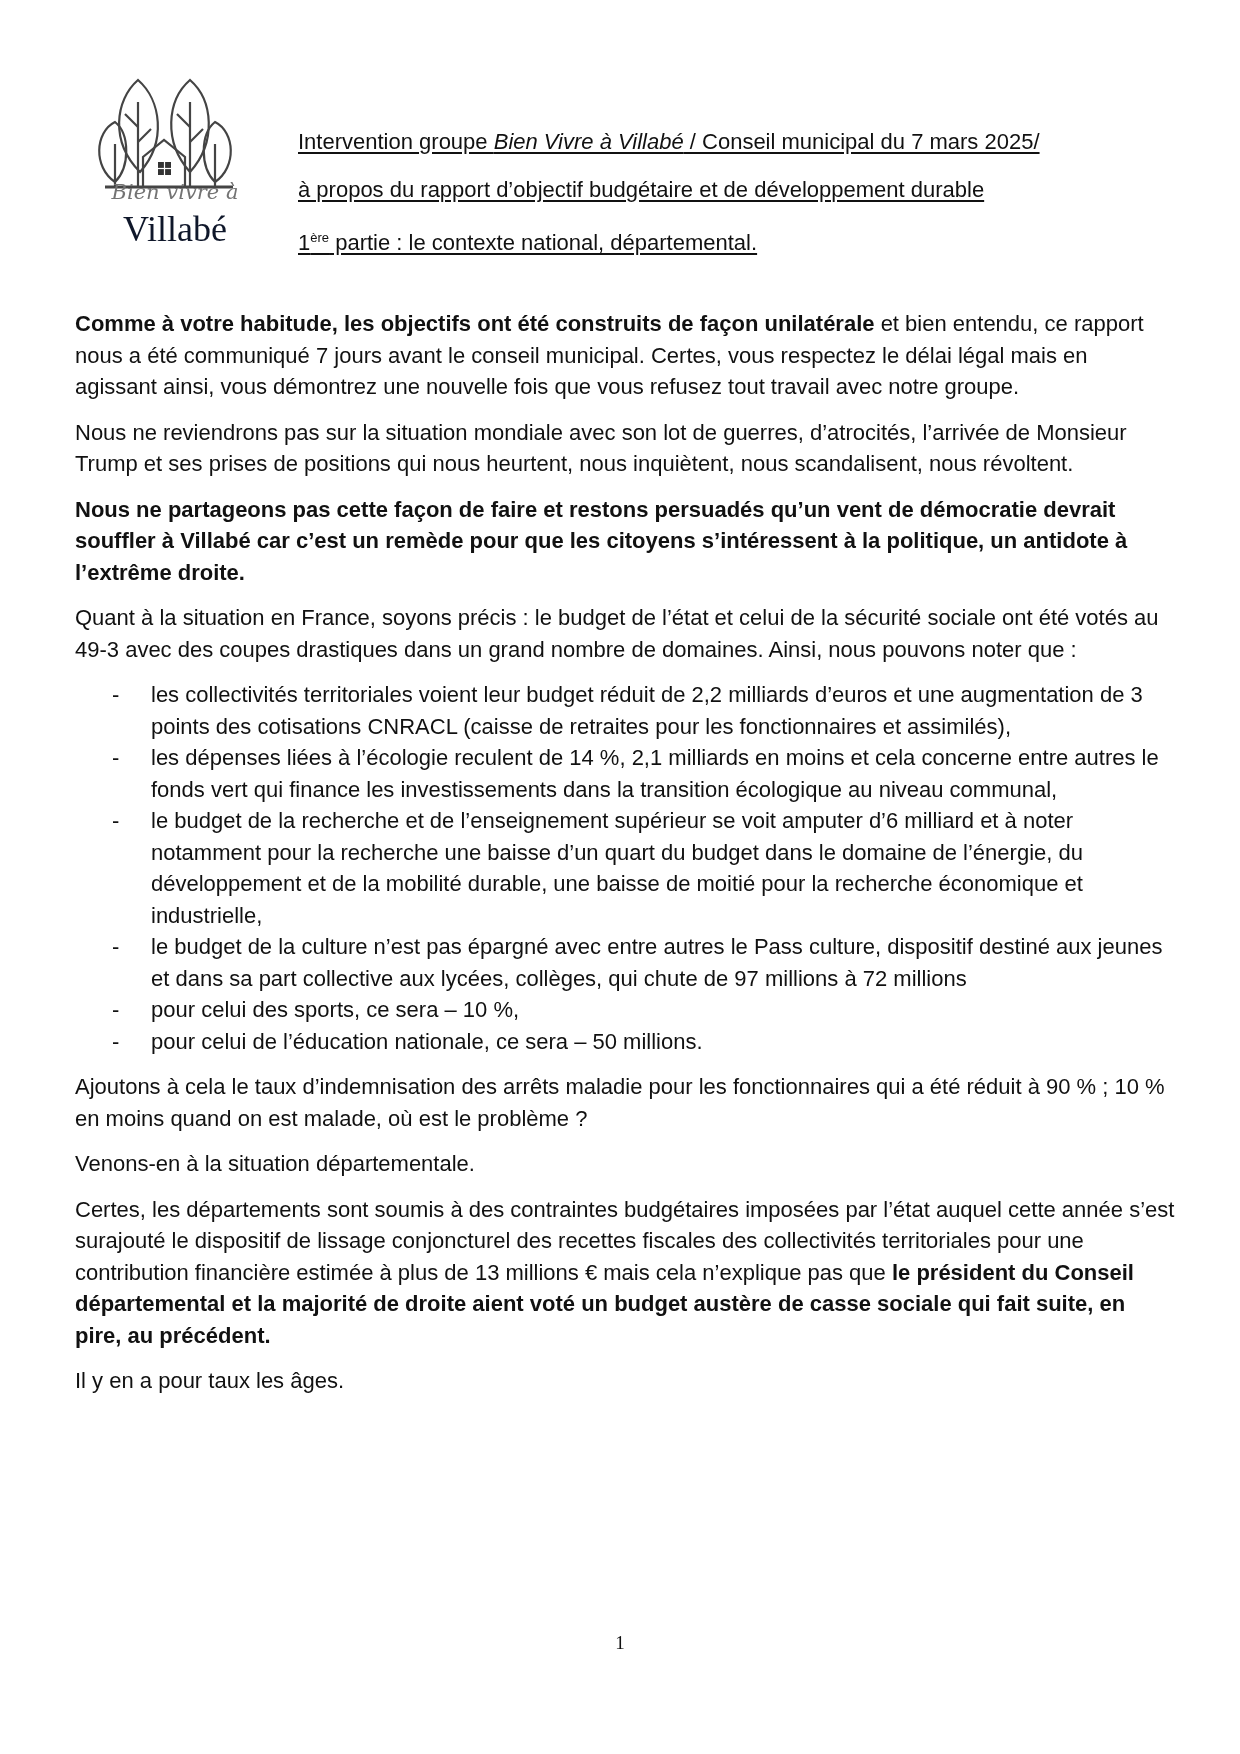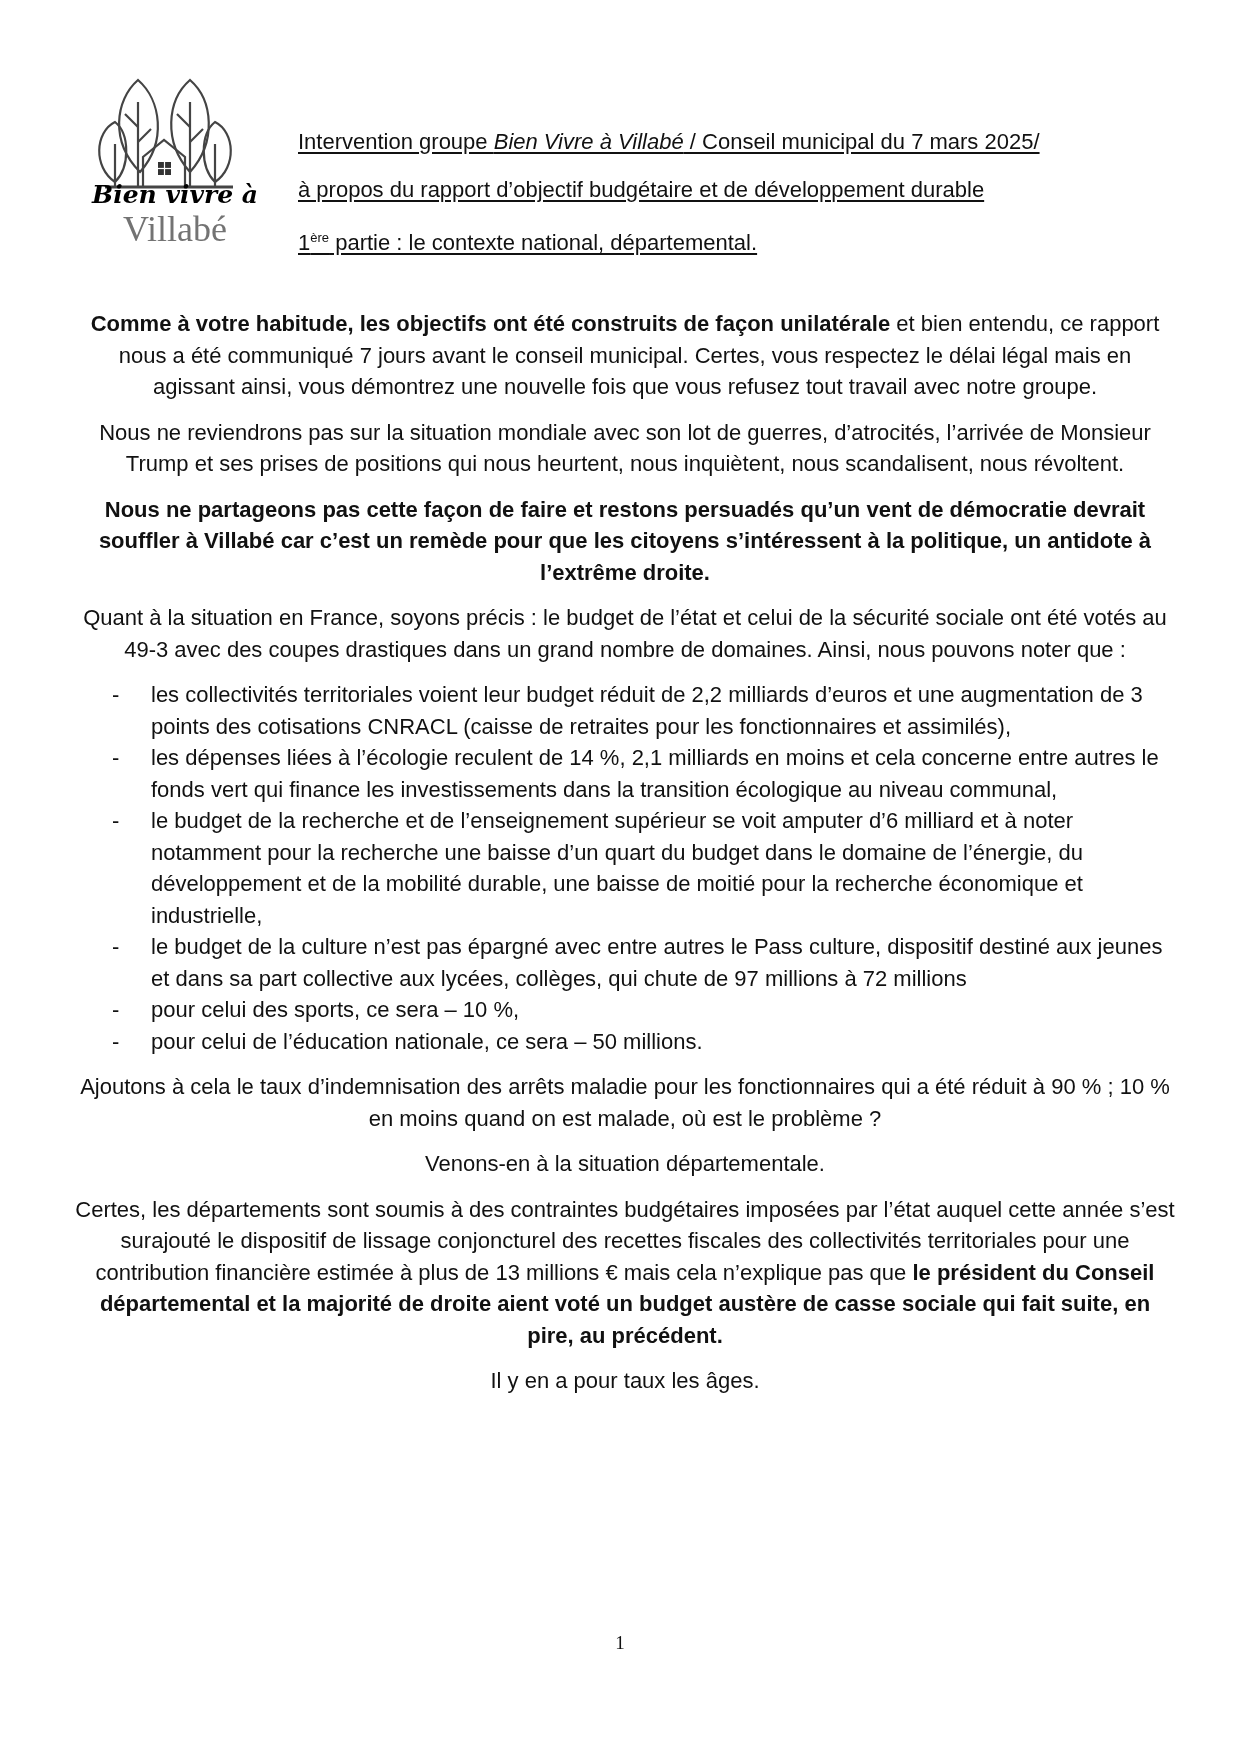--- a/index.html
+++ b/index.html
@@ -5,21 +5,21 @@
   html, body { margin:0; padding:0; background:#ffffff; }
   body { width:1240px; height:1754px; position:relative; overflow:hidden;
          font-family:"Liberation Sans", sans-serif; color:#111; }
   .logo { position:absolute; left:75px; top:72px; width:200px; height:180px; }
   .header { position:absolute; left:298px; top:118px; width:880px;
             font-size:22px; line-height:48px; }
   .header div { text-decoration:underline; text-underline-offset:3px; }
   .header sup { font-size:13px; }
   .body { position:absolute; left:75px; top:308px; width:1100px;
           font-size:22px; line-height:31.5px; }
-  .body p { margin:0 0 14px 0;text-align:center; }
+  .body p { margin:0 0 14px 0; }
   b { font-weight:bold; }
   ul.dash { list-style:none; margin:0 0 14px 0; padding:0; }
   ul.dash li { position:relative; padding-left:76px; }
   ul.dash li .dash-mark { position:absolute; left:37px; top:0; }
   .pagenum { position:absolute; left:0; width:1240px; top:1632px;
              text-align:center; font-family:"Liberation Serif", serif; font-size:19px; }
 </style>
 </head>
 <body>
 
@@ -38,22 +38,22 @@
         <line x1="115" y1="70" x2="128" y2="57"></line>
       <line x1="40" y1="72" x2="40" y2="115"></line>
         <line x1="140" y1="72" x2="140" y2="115"></line>
       <path d="M68 115 L68 85 L89 68 L110 85 L110 115"></path>
       <line x1="30" y1="115" x2="158" y2="115" stroke-width="3"></line>
     </g>
     <rect x="83" y="90" width="13" height="13" fill="#333"></rect>
     <line x1="89.5" y1="90" x2="89.5" y2="103" stroke="#fff" stroke-width="1.2"></line>
     <line x1="83" y1="96.5" x2="96" y2="96.5" stroke="#fff" stroke-width="1.2"></line>
   </svg>
-  <div style="position:absolute;left:0;top:108px;width:200px;text-align:center;font-family:'DejaVu Serif',serif;font-style:italic;font-size:25px;color:#000000;font-weight:bold;">Bien vivre à</div>
-  <div style="position:absolute;left:0;top:136px;width:200px;text-align:center;font-family:'Liberation Serif',serif;font-size:36px;color:#737373;">Villabé</div>
+  <div style="position:absolute;left:0;top:108px;width:200px;text-align:center;font-family:'DejaVu Serif',serif;font-style:italic;font-size:21px;color:#737373;">Bien vivre à</div>
+  <div style="position:absolute;left:0;top:136px;width:200px;text-align:center;font-family:'Liberation Serif',serif;font-size:36px;color:#0f172a;">Villabé</div>
 </div>
 
 <div class="header">
   <div>
     <span>Intervention groupe </span><i>Bien Vivre à Villabé</i><span> / Conseil municipal du 7 mars 2025/</span>
   </div>
   <div>à propos du rapport d’objectif budgétaire et de développement durable</div>
   <div>
     <span>1</span><sup>ère</sup><span> partie : le contexte national, départemental.</span>
   </div>

